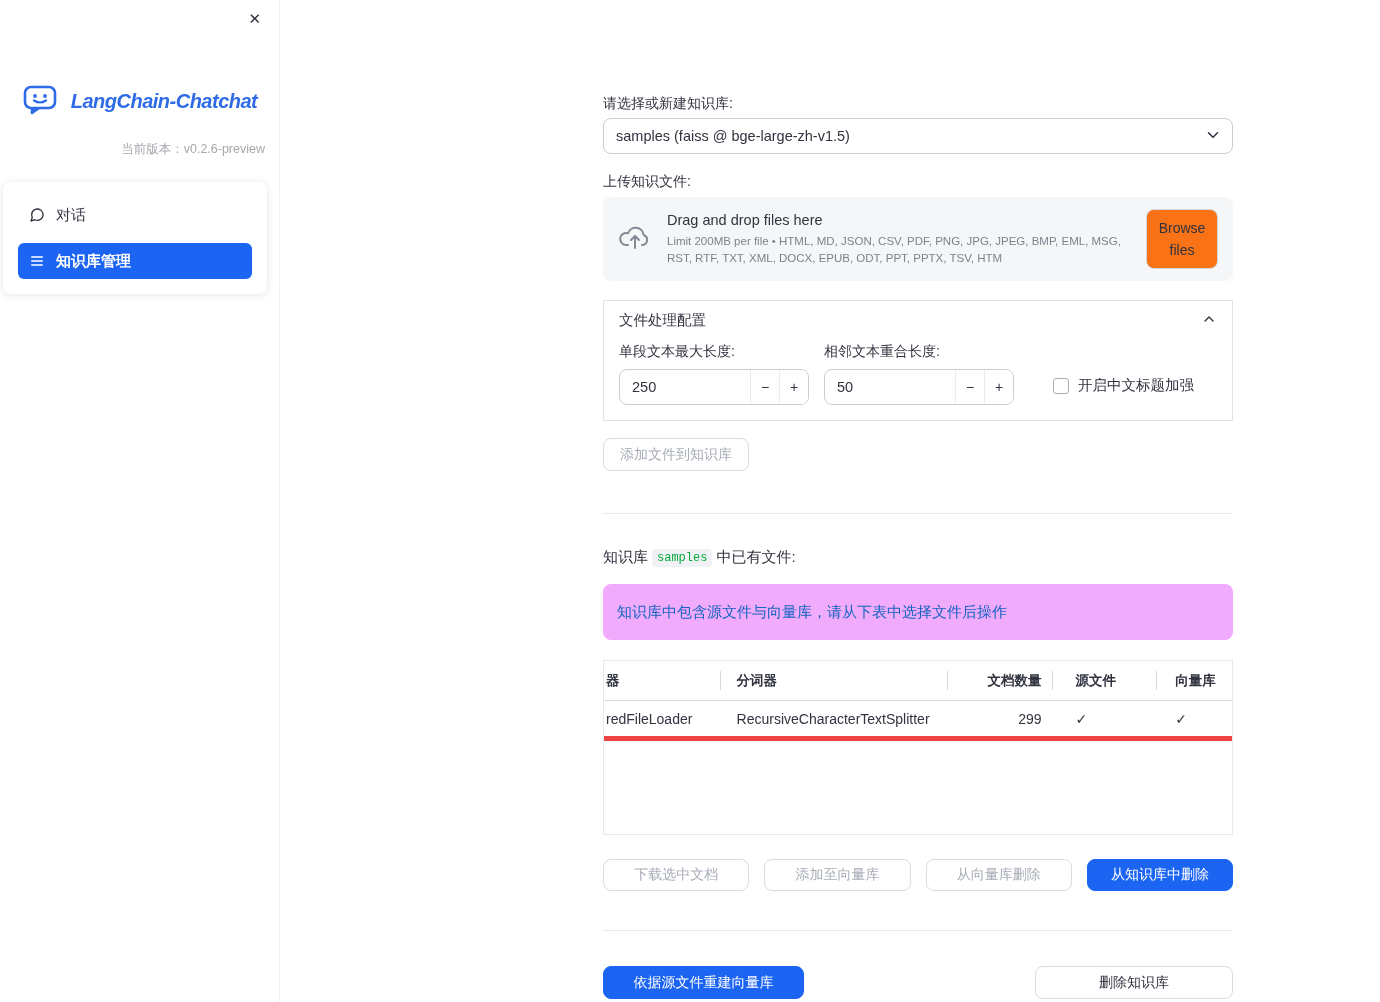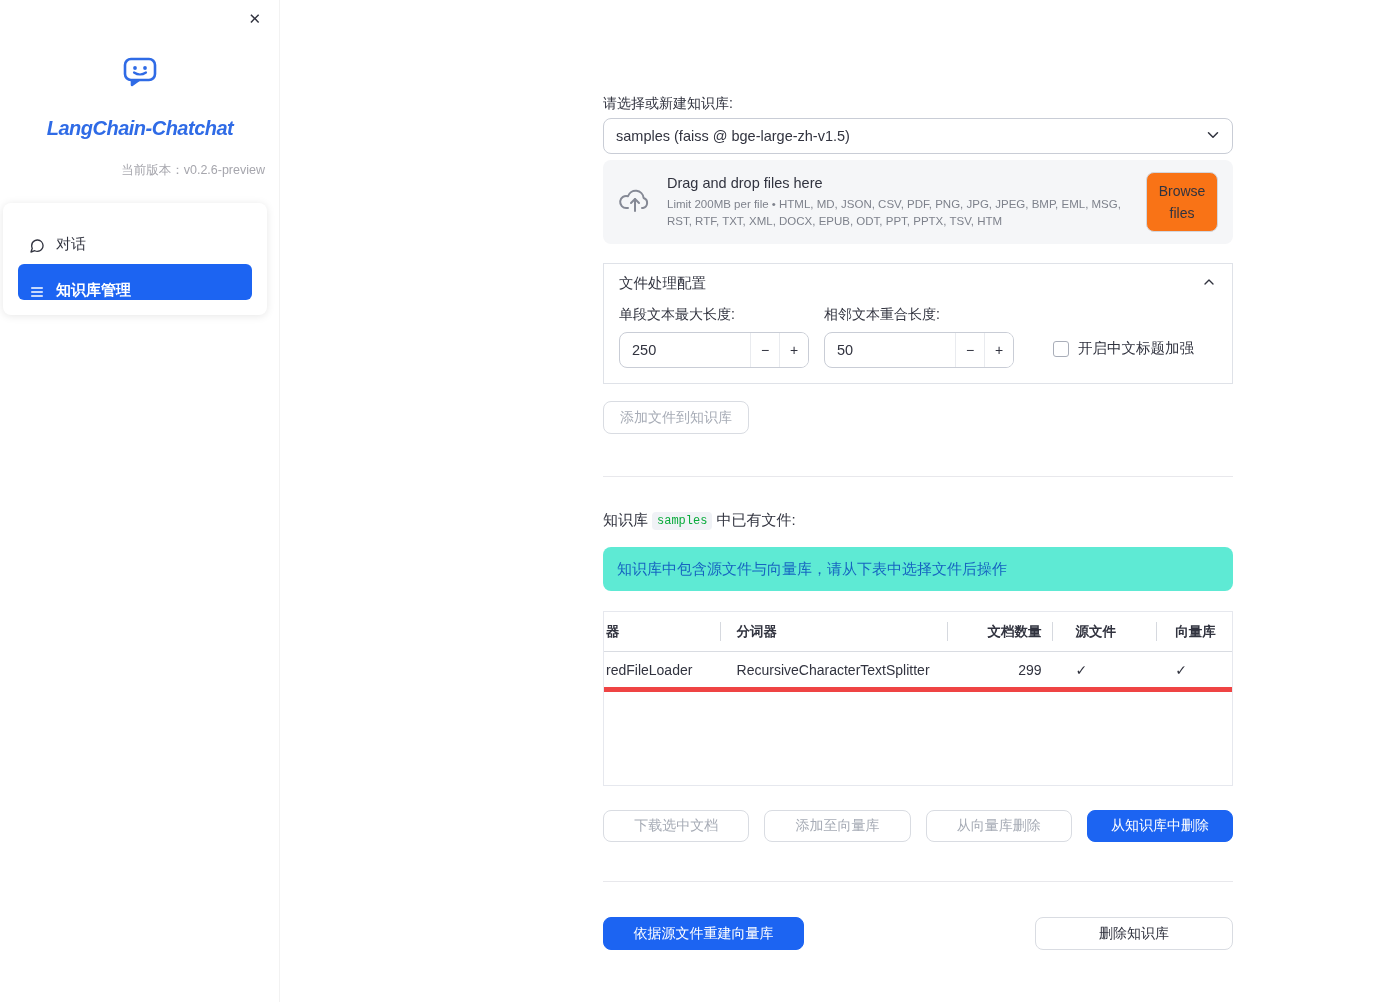--- a/index.html
+++ b/index.html
@@ -22,29 +22,29 @@
 
   
   .sidebar{
     position:relative;width:280px;height:100%;background:#ffffff;flex:0 0 280px;
     box-shadow:inset -1px 0 0 rgba(0,0,0,0.05);
   }
   .close-btn{
     position:absolute;top:7px;right:15px;border:none;background:none;
     font-size:15px;color:var(--text);cursor:pointer;line-height:1;padding:4px;
   }
-  .logo-row{display:flex;align-items:center;justify-content:center;gap:26px;margin-top:56px;padding:0 8px;flex-direction:column;}
+  .logo-row{display:flex;align-items:center;justify-content:center;gap:14px;margin-top:84px;padding:0 8px;}
   .logo-text{font-size:20px;font-style:italic;font-weight:bold;color:#2f6be6;letter-spacing:-0.5px;white-space:nowrap;}
   .version{margin-top:22px;padding-right:15px;text-align:right;font-size:12.5px;color:#a6a6ad;}
   .menu-card{
     margin:24px 13px 0 3px;background:#fff;border-radius:8px;
     box-shadow:0 1px 8px rgba(0,0,0,0.10);padding:15px;
   }
   .menu-item{
-    display:flex;align-items:flex-end;gap:11px;height:36px;border-radius:6px;
+    display:flex;align-items:center;gap:11px;height:36px;border-radius:6px;
     padding:0 11px;font-size:15px;cursor:pointer;color:var(--text);
   }
   .menu-item + .menu-item{margin-top:10px;}
   .menu-item.active{background:var(--primary);color:#fff;font-weight:700;}
   .menu-item .icon{display:flex;align-items:center;}
 
   
   .main{position:relative;flex:1;background:#fff;}
   .content{position:absolute;left:323px;top:12px;width:630px;}
 
@@ -105,21 +105,21 @@
   .divider{margin-top:42px;border:none;border-top:1px solid #e8e8ec;height:0;}
   .divider.second{margin-top:39px;}
 
   .existing-line{margin-top:34px;display:flex;align-items:center;gap:4px;font-size:15px;}
   .code-chip{
     font-family:Liberation Mono, monospace;font-size:12px;
     color:#09ab3b;background:#f0f2f6;border-radius:4px;padding:2px 5px;text-align:center;
   }
 
   .info-box{
-    margin-top:17px;height:44px;background:#5eead4;border-radius:8px;
+    margin-top:17px;height:56px;background:#f0abfc;border-radius:8px;
     display:flex;align-items:center;padding:16px 14px;color:#1664c0;font-size:15px;
   }
 
   .table{margin-top:20px;height:175px;border:1px solid #e6e8ee;background:#fff;}
   .thead{display:flex;height:40px;align-items:center;border-bottom:1px solid #d9dce2;}
   .trow{display:flex;height:40px;align-items:center;border-bottom:5px solid #ef4444;font-size:14px;}
   .th{font-size:13.5px;font-weight:600;position:relative;}
   .th,.td{display:flex;align-items:center;height:100%;overflow:hidden;white-space:nowrap;}
   .thead .th:not(:first-child)::before{
     content:"";position:absolute;left:0;top:10px;bottom:10px;width:1px;background:#d6d9df;
@@ -188,20 +188,21 @@
       <div class="field-label label-kb">请选择或新建知识库:</div>
       <div class="select-box">
         <span>samples (faiss @ bge-large-zh-v1.5)</span>
         <span class="icon">
           <svg width="18" height="18" viewBox="0 0 24 24" fill="none" stroke="#31333f" stroke-width="2" stroke-linecap="round" stroke-linejoin="round">
             <path d="M6 9l6 6 6-6"></path>
           </svg>
         </span>
       </div>
 
+      <div class="field-label label-upload">上传知识文件:</div>
       <div class="uploader">
         <span class="icon">
           <svg width="34" height="28" viewBox="0 0 34 28" fill="none" stroke="#858995" stroke-width="2" stroke-linecap="round" stroke-linejoin="round">
             <path d="M10 22 H8.5 A6 6 0 1 1 10 10.3 A8 8 0 0 1 25.6 12 A5.2 5.2 0 0 1 25 22 H24"></path>
             <path d="M17 13 v12"></path>
             <path d="M13 17 l4 -4 4 4"></path>
           </svg>
         </span>
         <div class="drop-texts">
           <div class="drop-title">Drag and drop files here</div>

